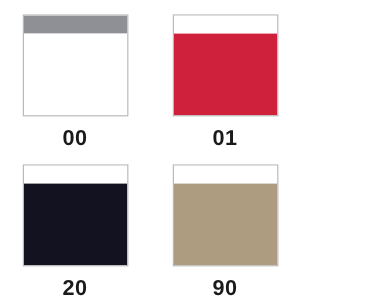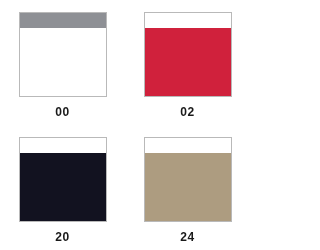--- a/index.html
+++ b/index.html
@@ -47,21 +47,21 @@
     flex: 0 0 15px;
   }
 
   .chip-body {
     width: 100%;
     flex: 1 1 auto;
   }
 
   .swatch-label {
     margin-top: 9px;
-    font-size: 12px;
+    font-size: 18px;
     font-weight: bold;
     letter-spacing: 0.5px;
     color: #1a1a1a;
     line-height: 1;
     text-align: right;
   }
 </style>
 </head>
 <body style="background-color: rgb(255, 255, 255);">
 
@@ -73,32 +73,32 @@
       <div class="chip-body" style="background-color: rgb(255, 255, 255);"></div>
     </div>
     <div class="swatch-label">00</div>
   </div>
 
   <div class="swatch-cell">
     <div class="swatch-chip" style="border-color: rgb(185, 185, 185);">
       <div class="chip-band" style="background-color: rgb(255, 255, 255);"></div>
       <div class="chip-body" style="background-color: rgb(208, 33, 60);"></div>
     </div>
-    <div class="swatch-label">02</div>
+    <div class="swatch-label">01</div>
   </div>
 
   <div class="swatch-cell">
     <div class="swatch-chip" style="border-color: rgb(185, 185, 185);">
       <div class="chip-band" style="background-color: rgb(255, 255, 255);"></div>
       <div class="chip-body" style="background-color: rgb(18, 18, 32);"></div>
     </div>
     <div class="swatch-label">20</div>
   </div>
 
   <div class="swatch-cell">
     <div class="swatch-chip" style="border-color: rgb(185, 185, 185);">
       <div class="chip-band" style="background-color: rgb(255, 255, 255);"></div>
       <div class="chip-body" style="background-color: rgb(173, 156, 128);"></div>
     </div>
-    <div class="swatch-label">24</div>
+    <div class="swatch-label">90</div>
   </div>
 
 </div>
 
 </body></html>

